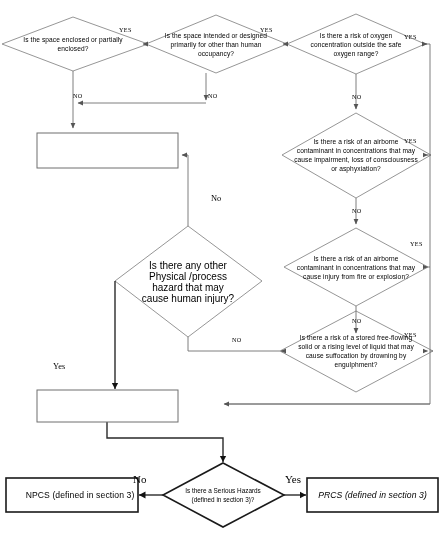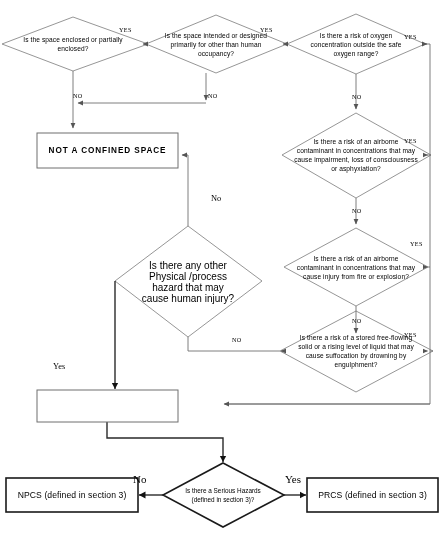--- a/index.html
+++ b/index.html
@@ -169,26 +169,25 @@
   <div class="node-text diamond-label" style="left:294px; top:133px; width:124px; height:44px;">Is there a risk of an airborne contaminant in concentrations that may cause impairment, loss of consciousness or asphyxiation?</div>
 
   <div class="node-text diamond-label" style="left:296px; top:245px; width:120px; height:44px;">Is there a risk of an airborne contaminant in concentrations that may cause injury from fire or explosion?</div>
 
   <div class="node-text diamond-label" style="left:292px; top:328px; width:128px; height:46px;">Is there a risk of a stored free-flowing solid or a rising level of liquid that may cause suffocation by drowning by engulphment?</div>
 
   <div class="node-text hazard-label" style="left:141px; top:262px; width:94px; height:40px;">Is there any other Physical /process hazard that may cause human injury?</div>
 
   <div class="node-text serious-label" style="left:183px; top:479px; width:80px; height:32px;">Is there a Serious Hazards (defined in section 3)?</div>
 
-  <div class="node-text box-label" style="left:37px; top:133px; width:141px; height:35px;">NOT A CONFINED SPACE</div>
-
-
-  <div class="node-text terminal-label" style="left:6px; top:478px; width:132px; height:34px;">NPCS (defined in section 3)</div>
-
-  <div class="node-text terminal-label" style="left:307px; top:478px; width:131px; height:34px;">PRCS (defined in section 3)</div>
+
+
+  <div class="node-text terminal-label" style="left:6px; top:478px; width:132px; height:34px;padding-left:8px;">NPCS (defined in section 3)</div>
+
+  <div class="node-text terminal-label" style="left:307px; top:478px; width:131px; height:34px;font-style:italic;">PRCS (defined in section 3)</div>
 
   <div class="edge-label caps" style="left:119px; top:26px;">YES</div>
   <div class="edge-label caps" style="left:73px; top:92px;">NO</div>
 
   <div class="edge-label caps" style="left:260px; top:26px;">YES</div>
   <div class="edge-label caps" style="left:208px; top:92px;">NO</div>
 
   <div class="edge-label caps" style="left:404px; top:33px;">YES</div>
   <div class="edge-label caps" style="left:352px; top:93px;">NO</div>
 

